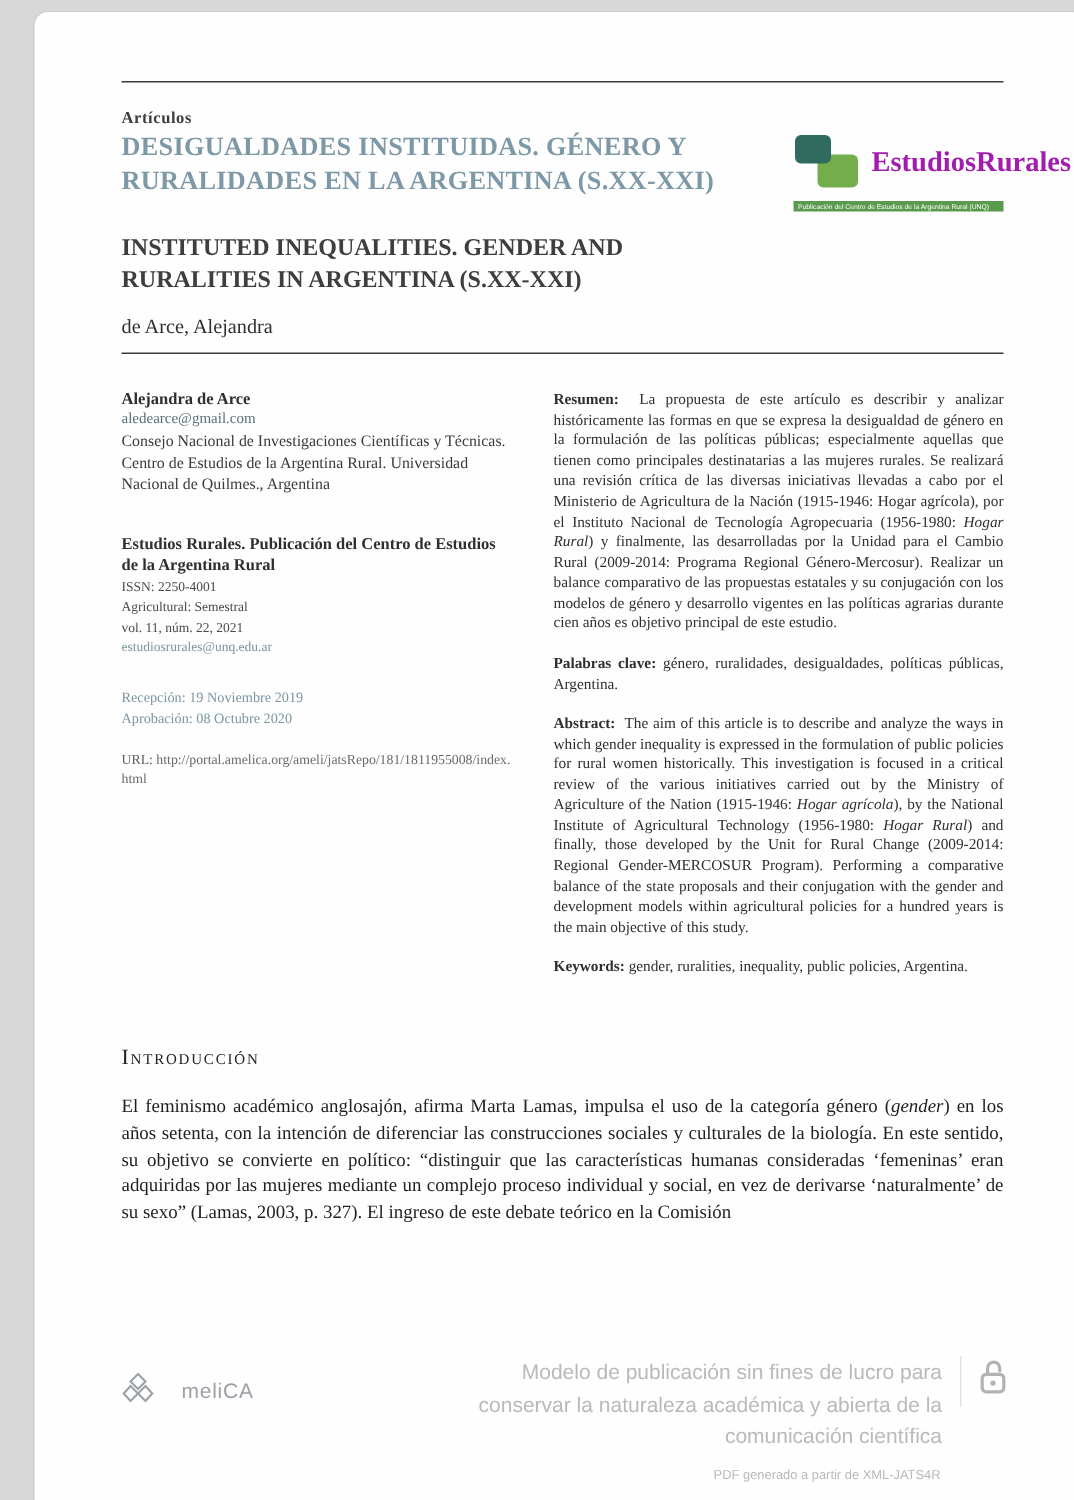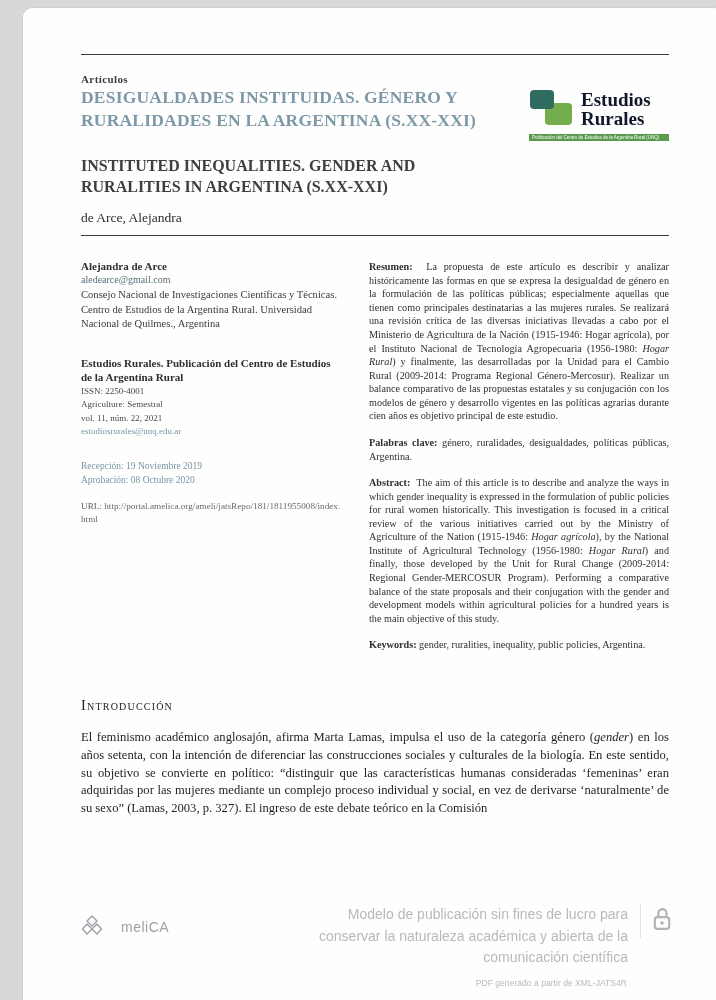--- a/index.html
+++ b/index.html
@@ -21,21 +21,21 @@
 
   .title-row { display:flex; margin-top:1px; }
   .title-es { width:432px; margin:0; font-size:17.5px; line-height:1.3; color:#7d98a6; letter-spacing:.2px; font-weight:bold; }
 
   .logo { margin-left:auto; width:140px; padding-top:2px; }
   .logo-main { display:flex; align-items:center; gap:6px; }
   .logo-mark { position:relative; width:46px; height:42px; flex:none; }
   .sq { position:absolute; border-radius:4px; }
   .sq-dark  { width:24px; height:19px; left:1px; top:2px; background:#2f6b5e; }
   .sq-light { width:27px; height:22px; left:16px; top:15px; background:#74ae4c; }
-  .logo-names { display:flex; flex-direction:column; font-size:19px; line-height:1.02; color:#0f172a; font-weight:600; }
+  .logo-names { display:flex; flex-direction:row; font-size:19px; line-height:1.02; color:#a21caf; font-weight:600; }
   .logo-tagline { margin-top:4px; background:#5a9a4e; color:#ffffff; font-size:4.5px; line-height:7px; height:7px;
                   padding:0 3px; white-space:nowrap; overflow:hidden; font-family:"Liberation Sans",sans-serif; }
 
   .title-en { margin:14px 0 0; width:372px; font-size:16px; line-height:1.32; color:#3f3e3c; font-weight:bold; }
   .byline { margin-top:13px; font-size:13.5px; color:#2e2e2e; }
 
   .columns { display:flex; margin-top:24px; gap:26px; }
 
   .col-left { width:262px; flex:none; color:#3e3e3e; }
   .author-name { font-weight:bold; font-size:11px; color:#2e2e2e; }
@@ -110,21 +110,21 @@
       <div class="col-left">
         <div class="author-block">
           <div class="author-name">Alejandra de Arce</div>
           <a class="link email" href="#">aledearce@gmail.com</a>
           <div class="affiliation">Consejo Nacional de Investigaciones Científicas y Técnicas. Centro de Estudios de la Argentina Rural. Universidad Nacional de Quilmes., Argentina</div>
         </div>
 
         <div class="journal-block">
           <div class="journal-title">Estudios Rurales. Publicación del Centro de Estudios de la Argentina Rural</div>
           <span class="meta">ISSN: 2250-4001</span>
-          <span class="meta">Agriculture: Semestral</span>
+          <span class="meta">Agricultural: Semestral</span>
           <span class="meta">vol. 11, núm. 22, 2021</span>
           <a class="link meta teal" href="#">estudiosrurales@unq.edu.ar</a>
         </div>
 
         <div class="dates-block">
           <div class="date teal">Recepción: 19 Noviembre 2019</div>
           <div class="date teal">Aprobación: 08 Octubre 2020</div>
         </div>
 
         <div class="url-block">

